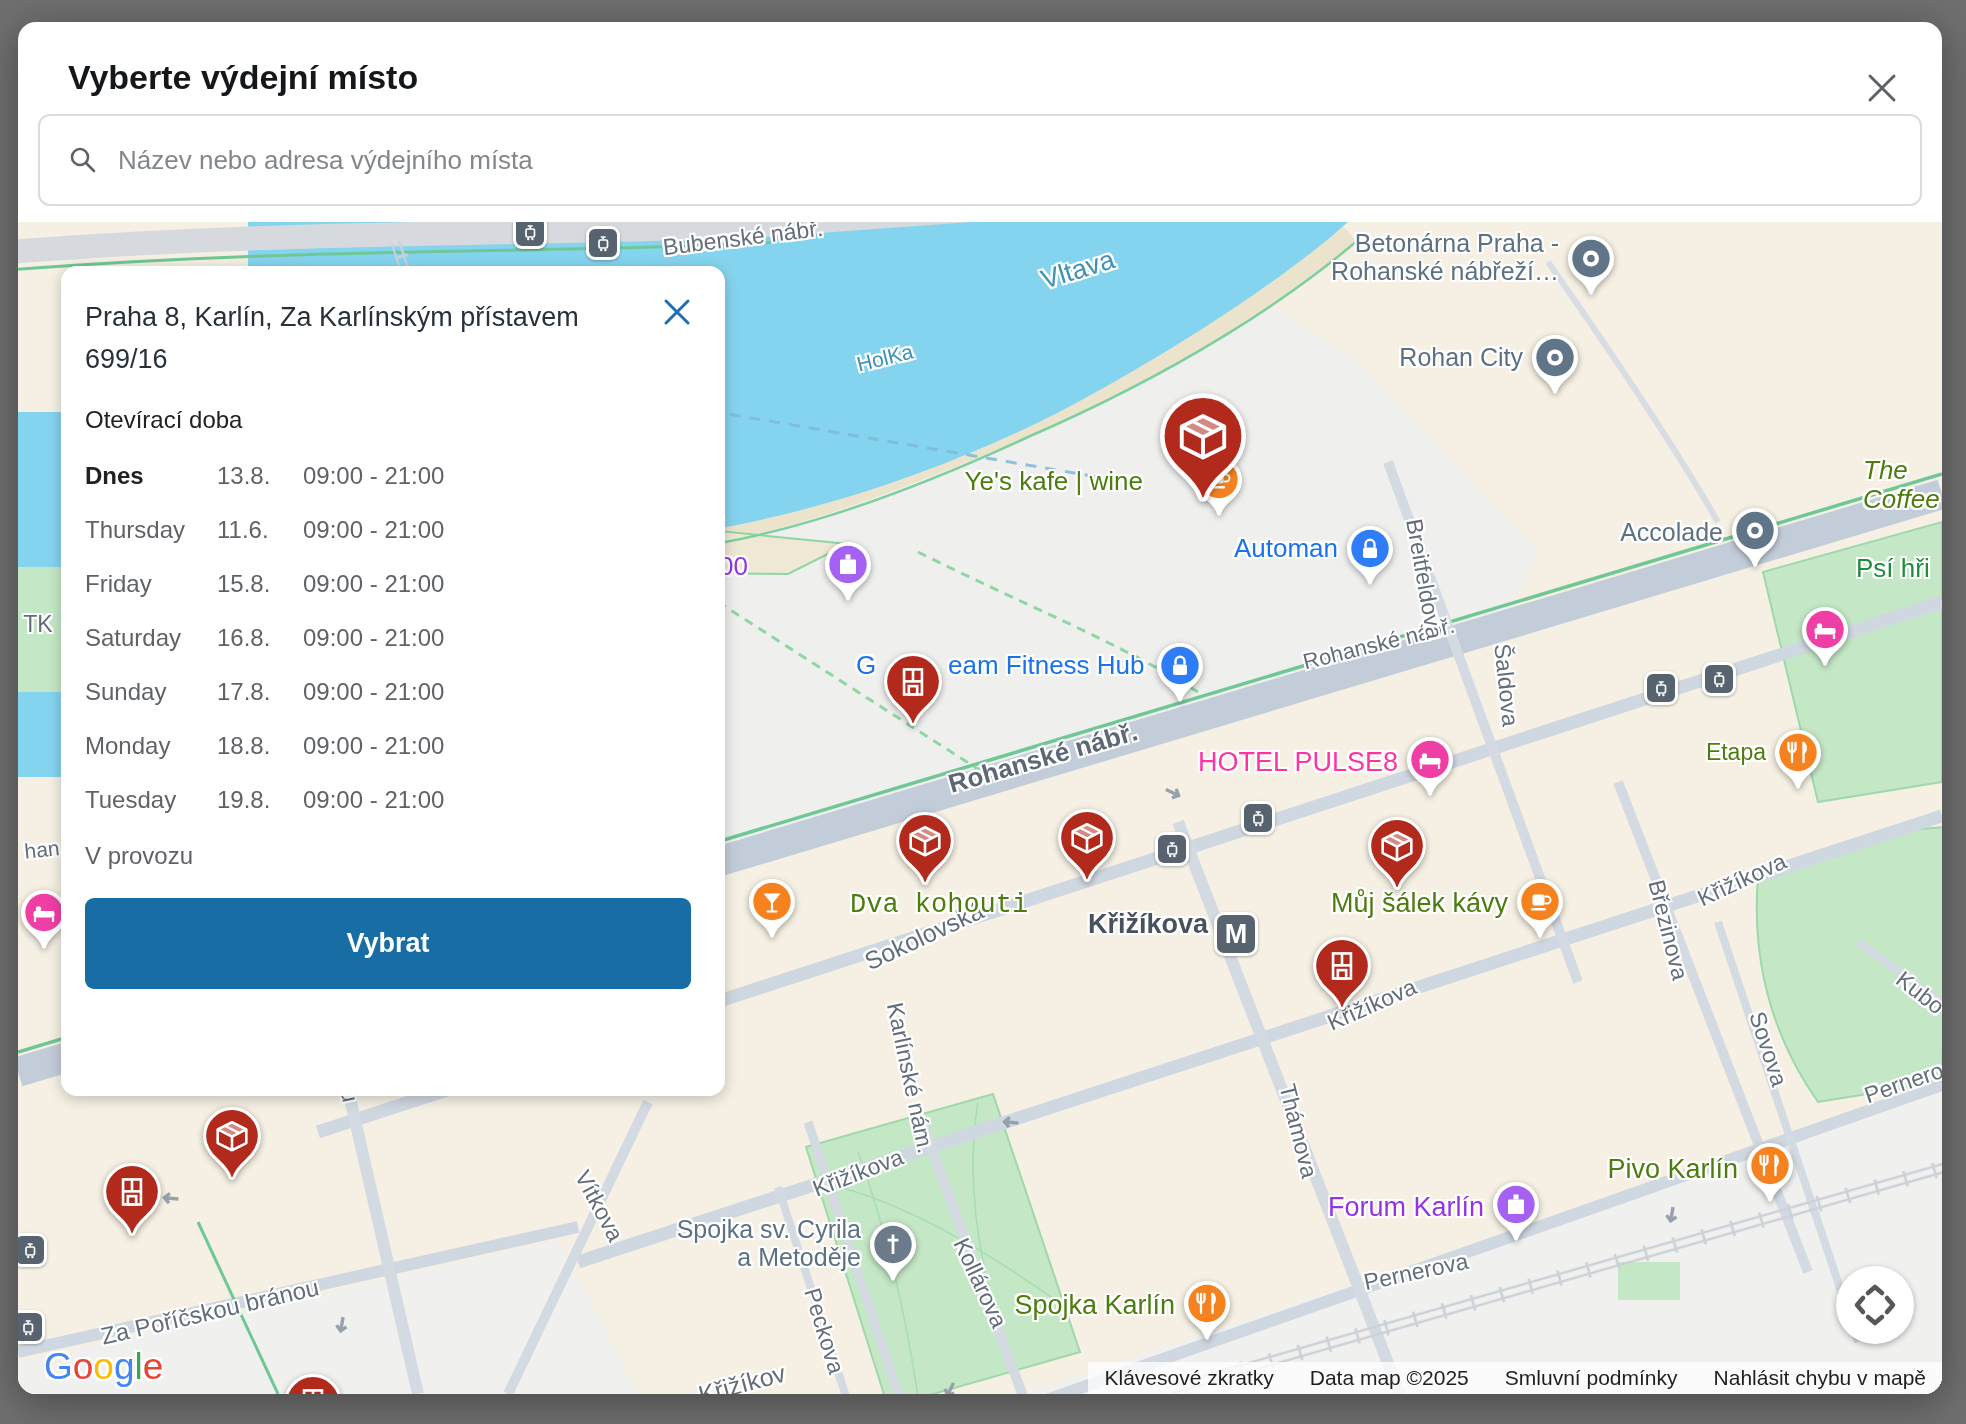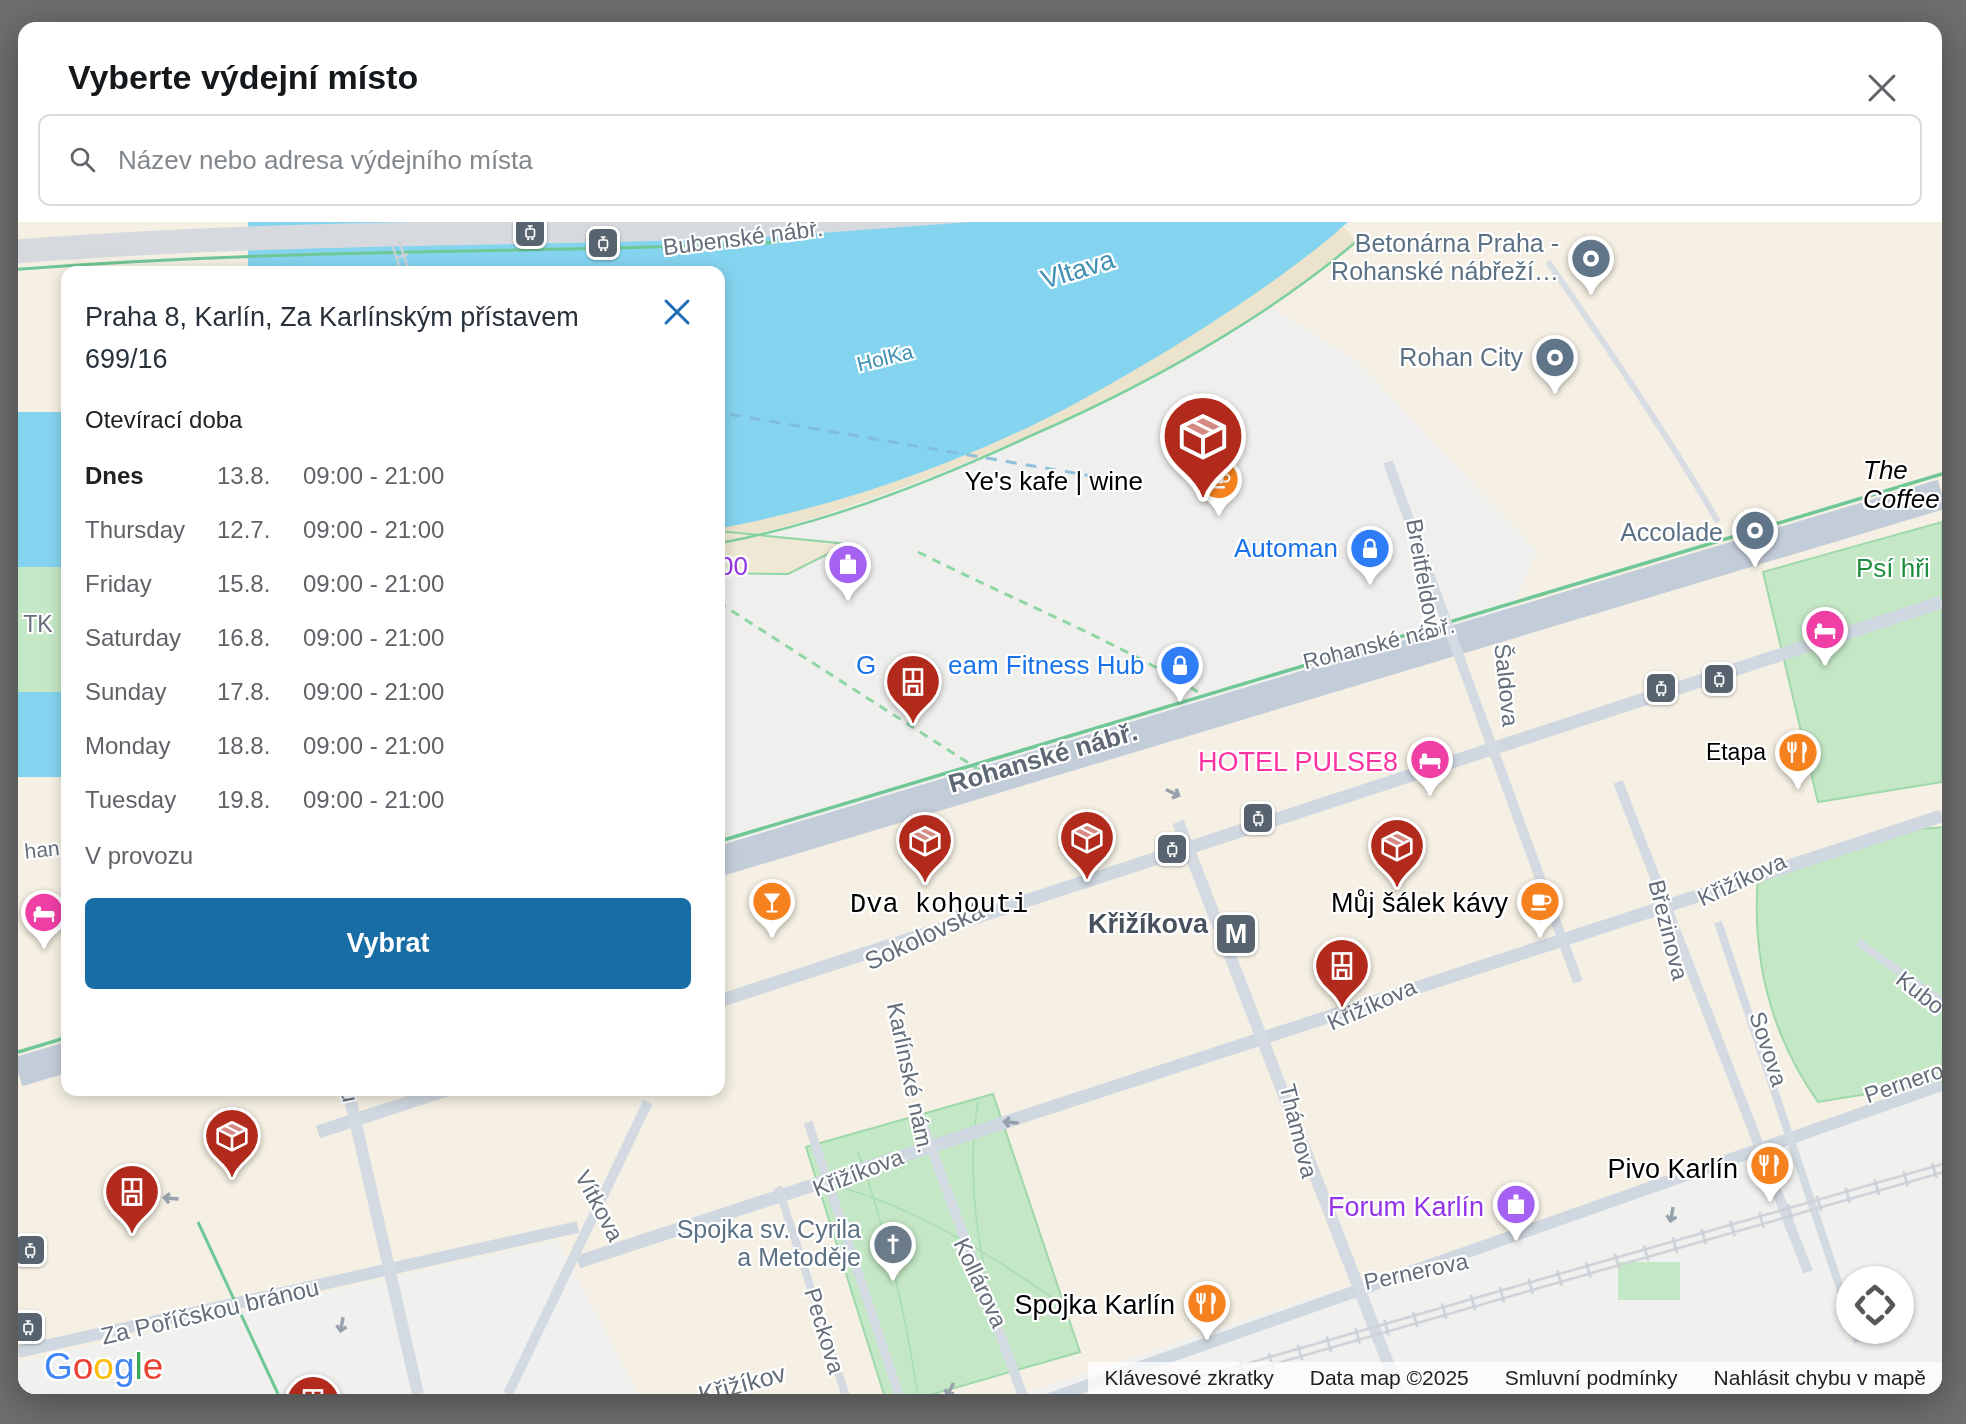--- a/index.html
+++ b/index.html
@@ -16,21 +16,21 @@
   .search input::placeholder{color:#82878c;}
   .map{position:absolute;left:0;top:200px;width:1924px;height:1172px;overflow:hidden;background:#f5f0e3;cursor:grab;}
   .basemap{position:absolute;left:0;top:0;}
   
   .sl{position:absolute;font-size:23px;font-weight:500;color:#646e7a;white-space:pre;
     text-shadow:-2px -2px 0 #fff,2px -2px 0 #fff,-2px 2px 0 #fff,2px 2px 0 #fff,0 -2px 0 #fff,0 2px 0 #fff,-2px 0 0 #fff,2px 0 0 #fff;}
   .sl.big{font-size:26px;font-weight:bold;color:#5d6874;}
   .sl.water{color:#4191b4;font-weight:500;}
   .pl{position:absolute;font-size:26px;font-weight:500;white-space:pre-line;line-height:1.12;
     text-shadow:-2px -2px 0 #fff,2px -2px 0 #fff,-2px 2px 0 #fff,2px 2px 0 #fff,0 -2px 0 #fff,0 2px 0 #fff,-2px 0 0 #fff,2px 0 0 #fff;}
-  .c-orange{color:#000000}.c-blue{color:#1a73e8}.c-pink{color:#fb34a2}
+  .c-orange{color:#4d7c0f}.c-blue{color:#1a73e8}.c-pink{color:#fb34a2}
   .c-purple{color:#9334e6}.c-slate{color:#5c7183}.c-green{color:#1e8e3e}
   .c-metro{color:#47525e;font-weight:bold;font-size:27px;}
   
   .mk{position:absolute;}
   .mk svg{display:block;filter:drop-shadow(0 2px 3px rgba(0,0,0,.35));}
   .tram{position:absolute;width:34px;height:34px;background:#57646f;border:3px solid #fff;
     border-radius:9px;box-sizing:border-box;display:flex;align-items:center;justify-content:center;
     box-shadow:0 1px 3px rgba(0,0,0,.3);}
   .metro{position:absolute;width:44px;height:44px;background:#57646f;border:3px solid #fff;border-radius:10px;
     box-sizing:border-box;color:#fff;font-weight:bold;font-size:27px;display:flex;align-items:center;
@@ -513,21 +513,21 @@
     </div>
     <div class="hours-h">Otevírací doba</div>
     <div>
       <div class="hrow today">
           <span class="hday">Dnes</span>
           <span class="hdate">13.8.</span>
           <span class="htime">09:00 - 21:00</span>
         </div>
       <div class="hrow">
           <span class="hday">Thursday</span>
-          <span class="hdate">12.7.</span>
+          <span class="hdate">11.6.</span>
           <span class="htime">09:00 - 21:00</span>
         </div>
       <div class="hrow">
           <span class="hday">Friday</span>
           <span class="hdate">15.8.</span>
           <span class="htime">09:00 - 21:00</span>
         </div>
       <div class="hrow">
           <span class="hday">Saturday</span>
           <span class="hdate">16.8.</span>

